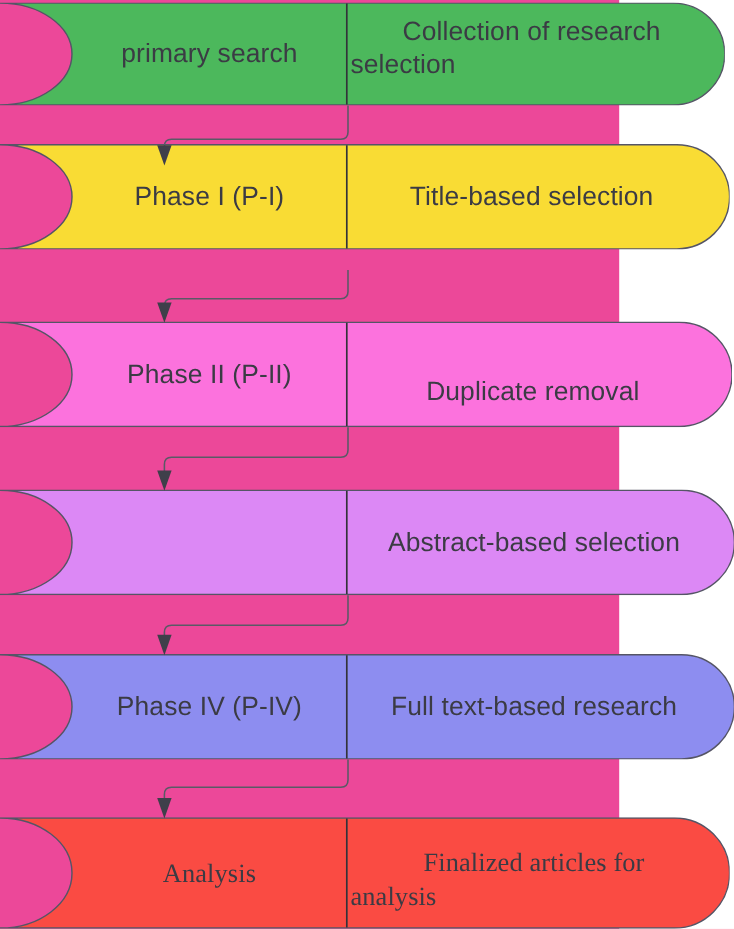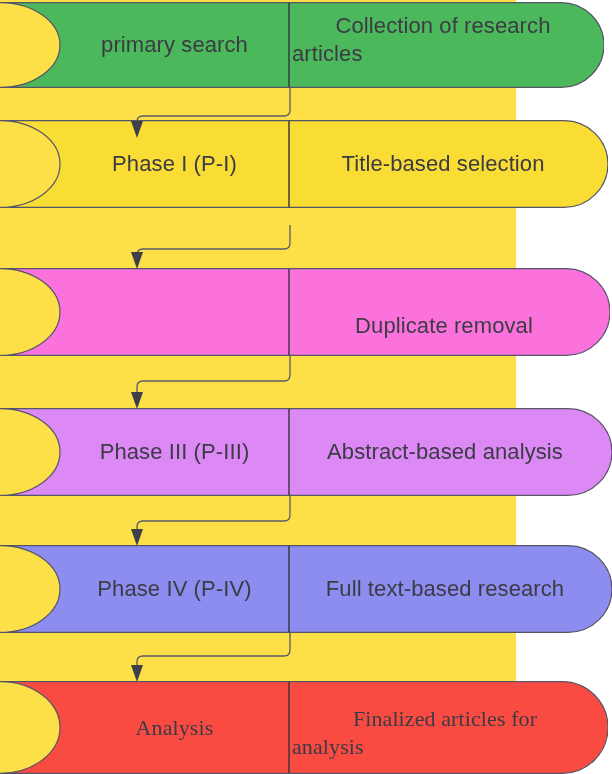--- a/index.html
+++ b/index.html
@@ -11,21 +11,21 @@
     width: 612px;
     height: 774px;
     font-family: "Liberation Sans", sans-serif;
     overflow: hidden;
   }
 
   #flow {
     position: relative;
     width: 516px;
     height: 774px;
-    background: #fde047;
+    background: #ec4899;
   }
 
   .stage {
     position: absolute;
     left: 0;
   }
 
   .stage-svg {
     position: absolute;
     left: 0;
@@ -100,52 +100,52 @@
       <div class="stage" style="top: 2px; width: 604px; height: 86px;">
         <svg class="stage-svg" width="604" height="86" viewBox="0 0 604 86">
           <path d="M 0 0.6 L 561 0.6 A 43 42.4 0 0 1 561 85.4 L 0 85.4 A 60 42.4 0 0 0 0 0.6 Z" fill="#4cb85c" stroke="#555566" stroke-width="1.2"></path>
           <line x1="289" y1="1" x2="289" y2="85" stroke="#33333a" stroke-width="1.4"></line>
         </svg>
         <div class="stage-text">
           <div class="cell cell-label">primary search</div>
           <div class="cell cell-desc wrap" style="width: 302px; padding-top: 10px;">
             <span class="txt">
               <span class="lead" style="display: block;">Collection of research</span>
-              <span style="display: block;">articles</span>
+              <span style="display: block;">selection</span>
             </span>
           </div>
         </div>
       </div>
       <div class="stage" style="top: 120px; width: 608px; height: 88px;">
         <svg class="stage-svg" width="608" height="88" viewBox="0 0 608 88">
           <path d="M 0 0.6 L 564 0.6 A 44 43.4 0 0 1 564 87.4 L 0 87.4 A 60 43.4 0 0 0 0 0.6 Z" fill="#f9dc34" stroke="#555566" stroke-width="1.2"></path>
           <line x1="289" y1="1" x2="289" y2="87" stroke="#33333a" stroke-width="1.4"></line>
         </svg>
         <div class="stage-text">
           <div class="cell cell-label">Phase I (P-I)</div>
           <div class="cell cell-desc" style="width: 302px;">Title-based selection</div>
         </div>
       </div>
       <div class="stage" style="top: 268px; width: 610px; height: 88px;">
         <svg class="stage-svg" width="610" height="88" viewBox="0 0 610 88">
           <path d="M 0 0.6 L 566 0.6 A 44 43.4 0 0 1 566 87.4 L 0 87.4 A 60 43.4 0 0 0 0 0.6 Z" fill="#fc72dd" stroke="#555566" stroke-width="1.2"></path>
           <line x1="289" y1="1" x2="289" y2="87" stroke="#33333a" stroke-width="1.4"></line>
         </svg>
         <div class="stage-text">
+          <div class="cell cell-label">Phase II (P-II)</div>
           <div class="cell cell-desc" style="width: 304px; margin-top: 28px;">Duplicate removal</div>
         </div>
       </div>
       <div class="stage" style="top: 408px; width: 612px; height: 88px;">
         <svg class="stage-svg" width="612" height="88" viewBox="0 0 612 88">
           <path d="M 0 0.6 L 568 0.6 A 44 43.4 0 0 1 568 87.4 L 0 87.4 A 60 43.4 0 0 0 0 0.6 Z" fill="#dc88f5" stroke="#555566" stroke-width="1.2"></path>
           <line x1="289" y1="1" x2="289" y2="87" stroke="#33333a" stroke-width="1.4"></line>
         </svg>
         <div class="stage-text">
-          <div class="cell cell-label">Phase III (P-III)</div>
-          <div class="cell cell-desc" style="width: 306px;">Abstract-based analysis</div>
+          <div class="cell cell-desc" style="width: 306px;">Abstract-based selection</div>
         </div>
       </div>
       <div class="stage" style="top: 545px; width: 612px; height: 88px; border-radius: 26px;">
         <svg class="stage-svg" width="612" height="88" viewBox="0 0 612 88">
           <path d="M 0 0.6 L 568 0.6 A 44 43.4 0 0 1 568 87.4 L 0 87.4 A 60 43.4 0 0 0 0 0.6 Z" fill="#8d8df0" stroke="#555566" stroke-width="1.2"></path>
           <line x1="289" y1="1" x2="289" y2="87" stroke="#33333a" stroke-width="1.4"></line>
         </svg>
         <div class="stage-text">
           <div class="cell cell-label">Phase IV (P-IV)</div>
           <div class="cell cell-desc" style="width: 306px;">Full text-based research</div>

